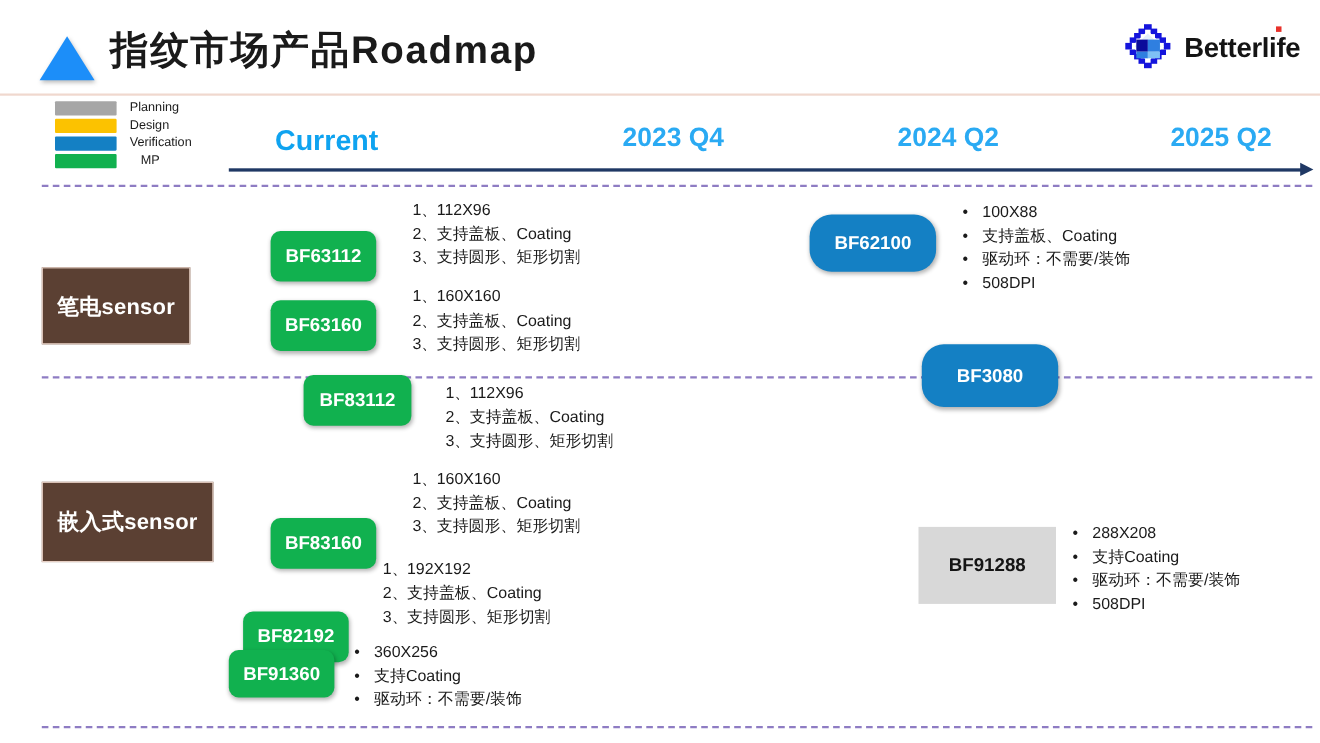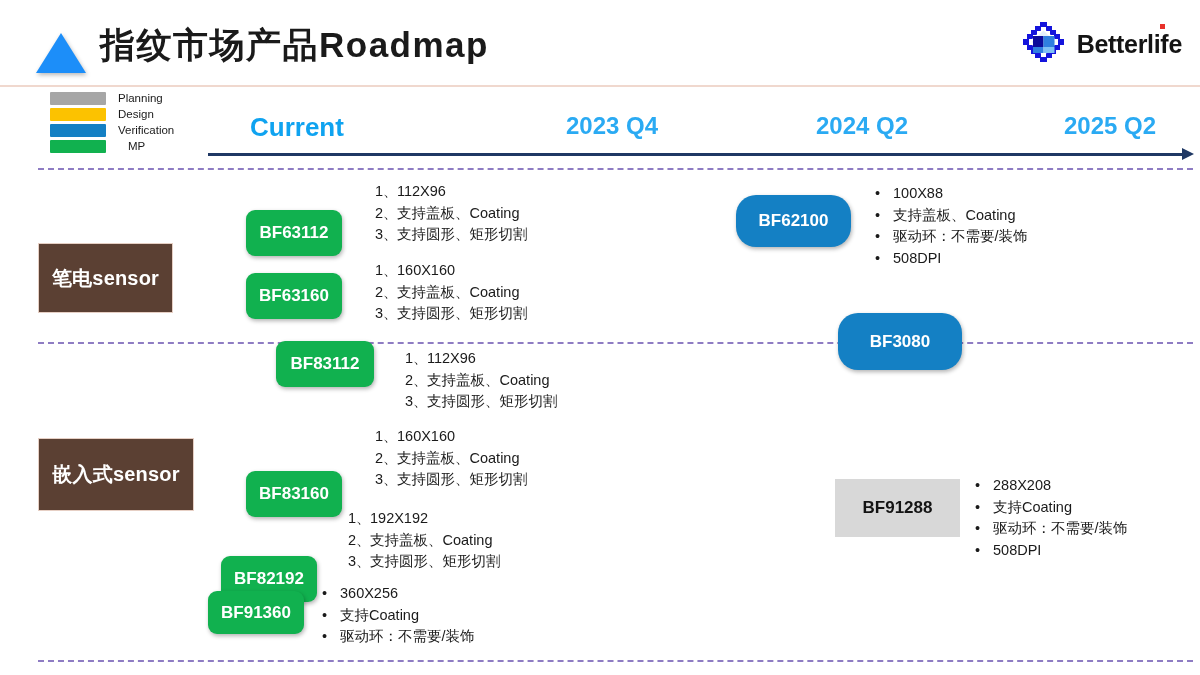--- a/index.html
+++ b/index.html
@@ -283,21 +283,21 @@
         </div>
         <div class="spec-li">
           <span class="spec-mk dot">•</span>
           <span>支持Coating</span>
         </div>
         <div class="spec-li">
           <span class="spec-mk dot">•</span>
           <span>驱动环：不需要/装饰</span>
         </div>
       </div>
-      <div class="chip plan" style="left: 835px; top: 479px; width: 125px; height: 58px; text-align: center;">BF91288</div>
+      <div class="chip plan" style="left: 835px; top: 479px; width: 125px; height: 70px; text-align: center;">BF91288</div>
       <div class="specs" style="left: 975px; top: 475px;">
         <div class="spec-li">
           <span class="spec-mk dot">•</span>
           <span>288X208</span>
         </div>
         <div class="spec-li">
           <span class="spec-mk dot">•</span>
           <span>支持Coating</span>
         </div>
         <div class="spec-li">

